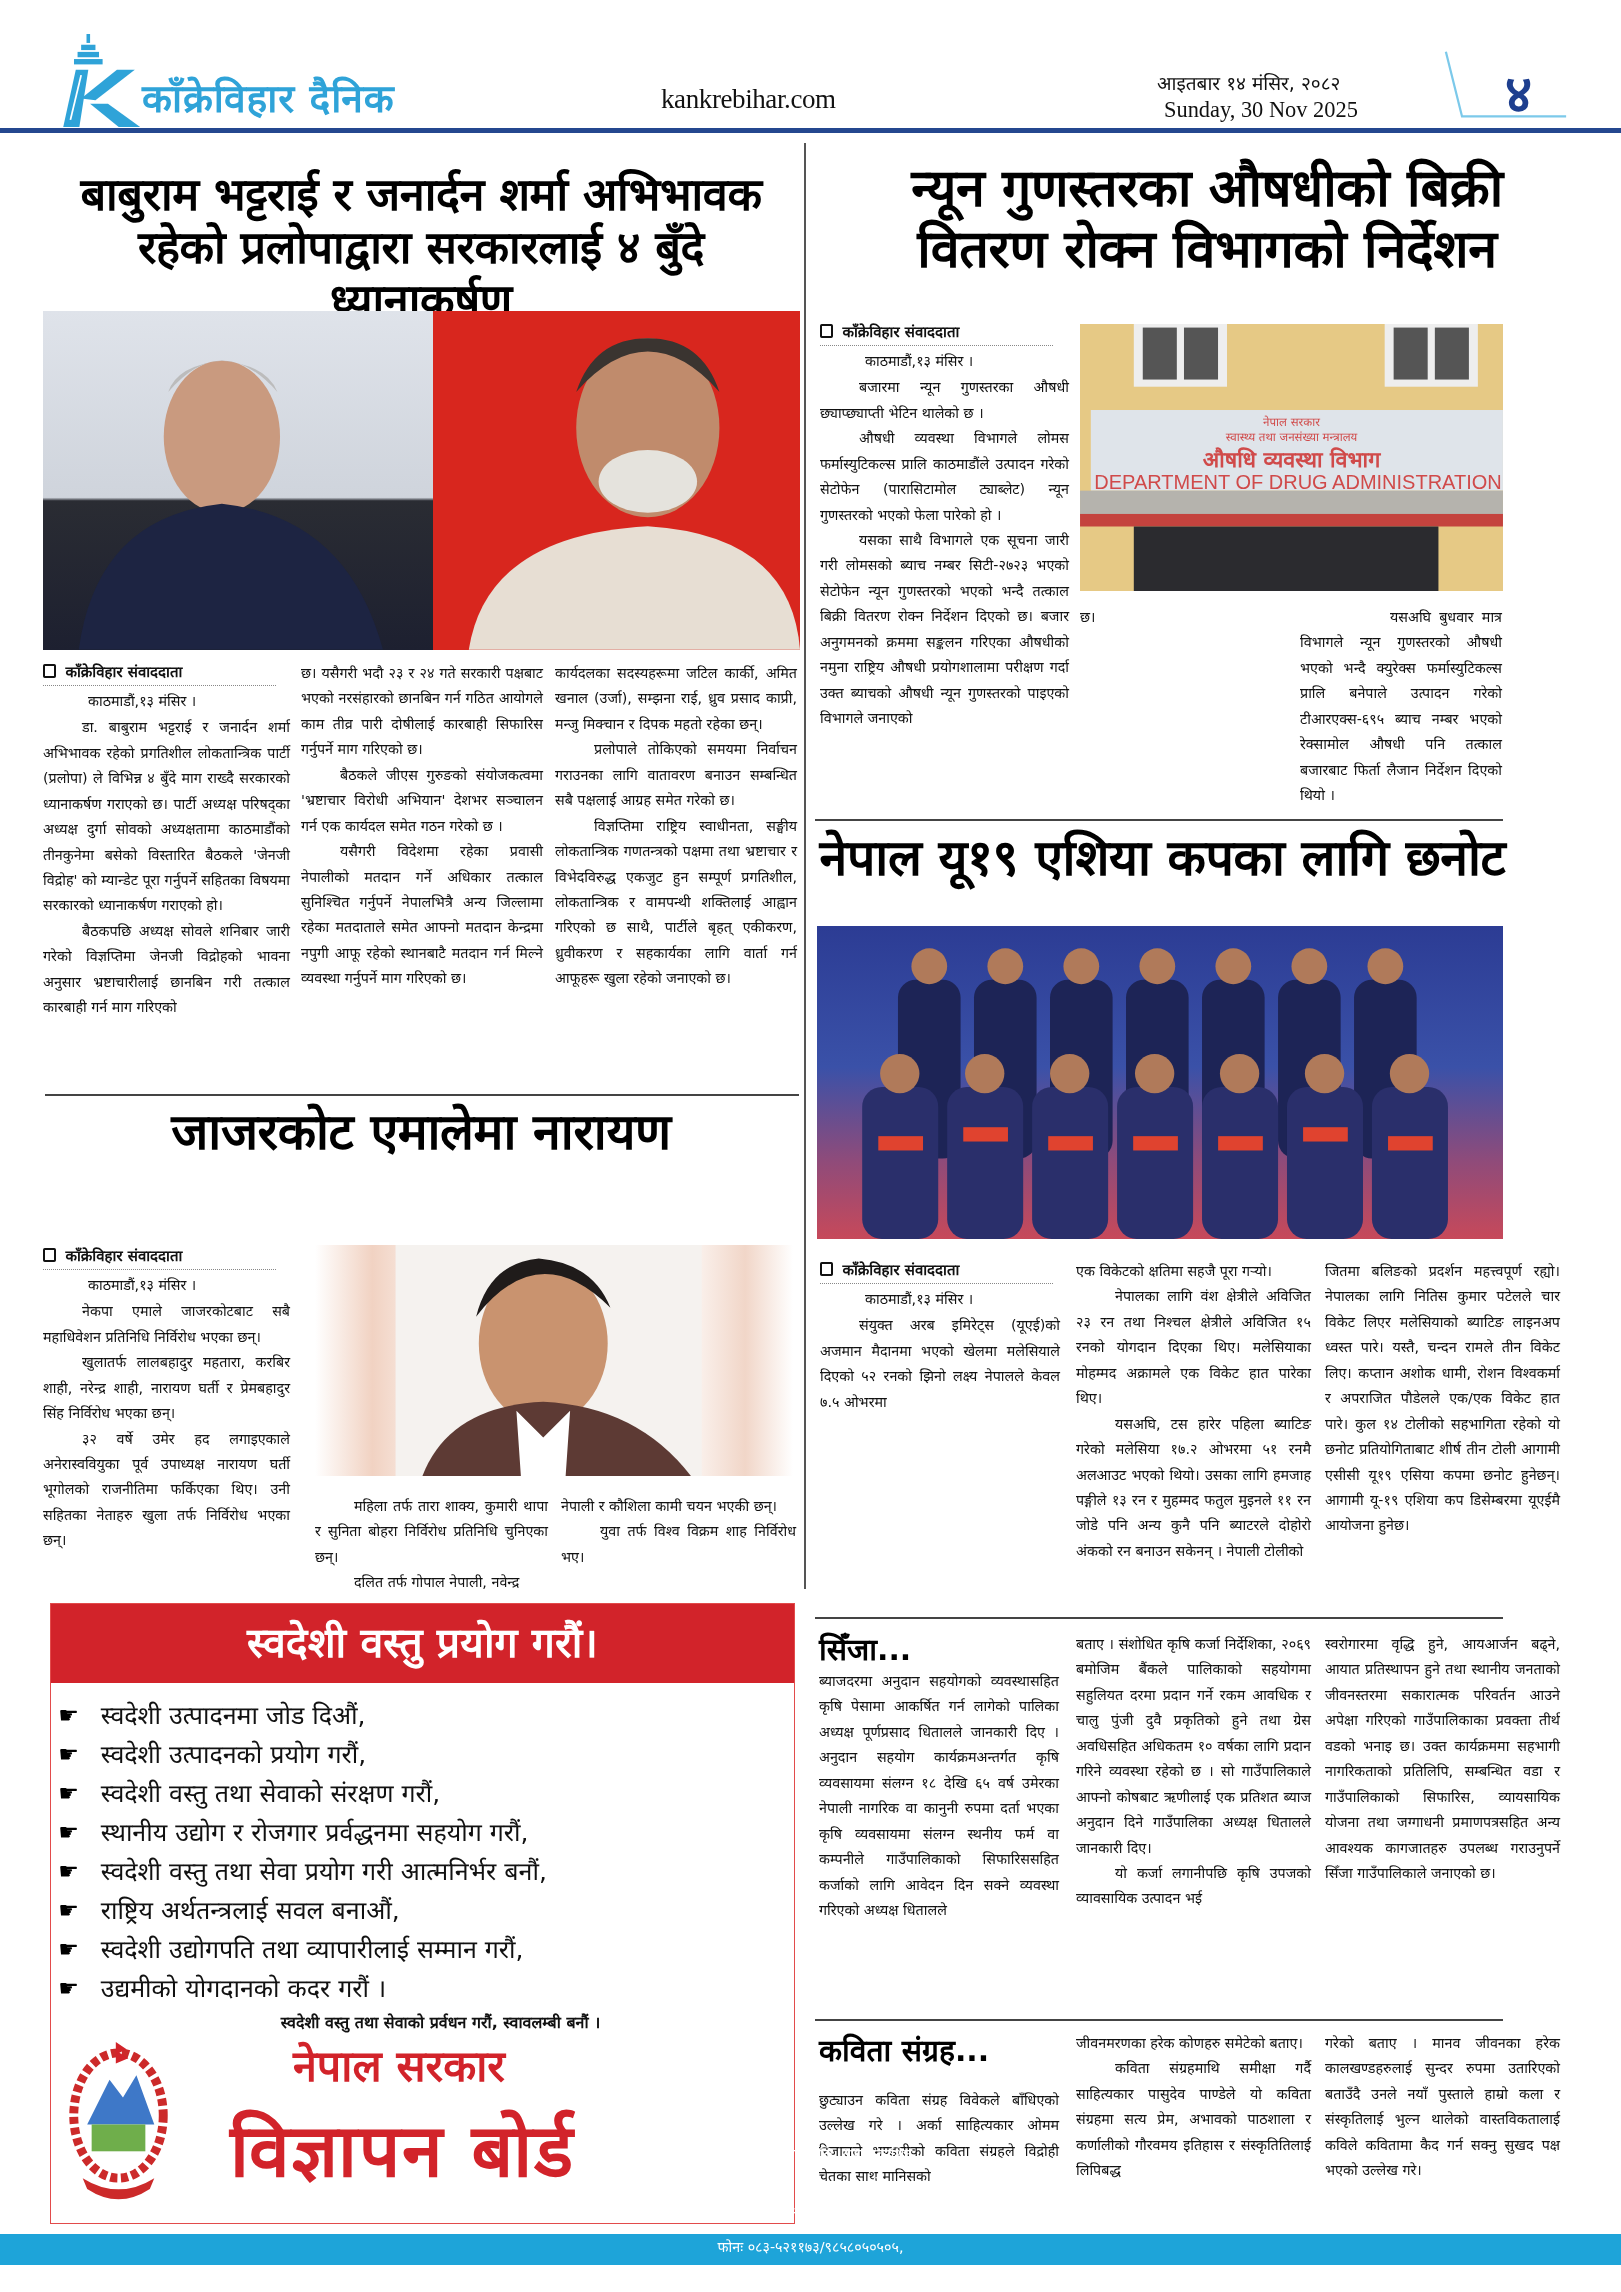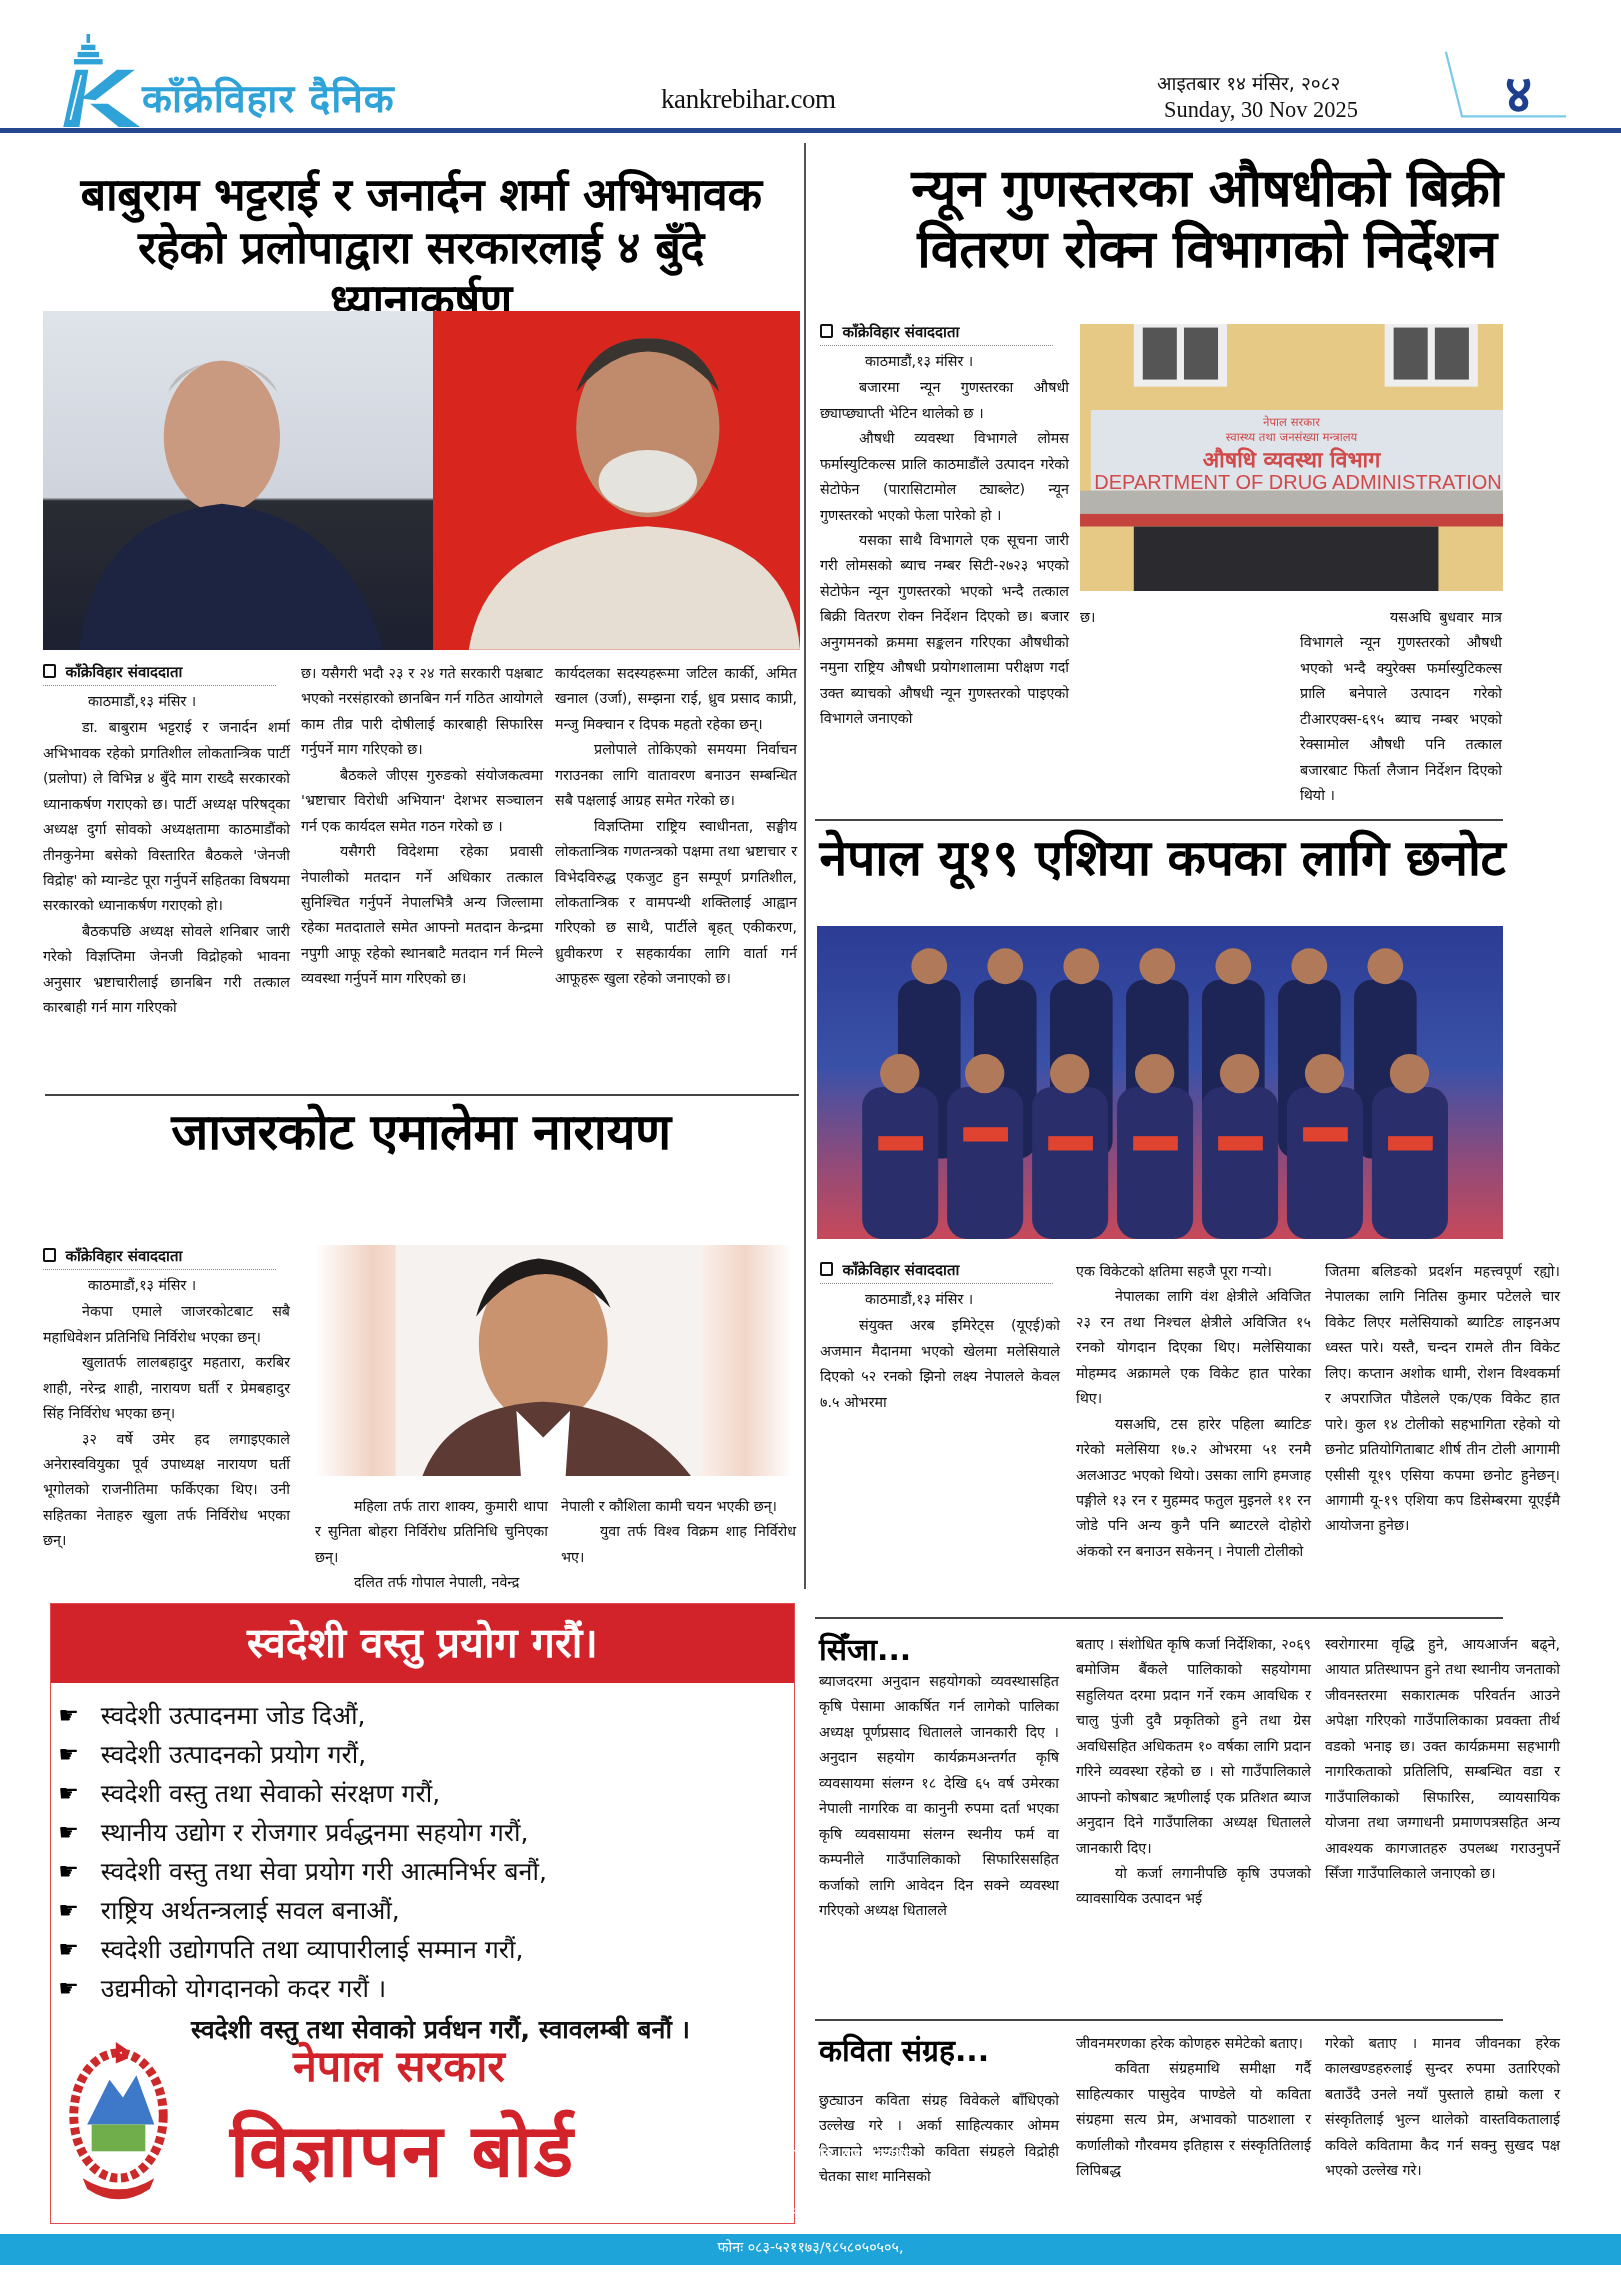--- a/index.html
+++ b/index.html
@@ -31,21 +31,21 @@
 
   
   .photo { position: absolute; overflow: hidden; }
 
   
   .ad { position: absolute; left: 50px; top: 1603px; width: 745px; height: 621px; border: 1.8px solid #e24b4b; }
   .ad-head { height: 79px; background: #d2232a; color: #fff; font-size: 41px; font-weight: bold; text-align: center; line-height: 79px; }
   .ad-list { list-style: none; padding: 12.5px 0 0 7.2px; }
   .ad-list li { font-size: 25px; line-height: 39px; display: flex; align-items: center; gap: 12.5px; }
   .hand { font-size: 23px; width: 30px; color: #000; }
-  .ad-slogan { text-align: center; font-size: 25px; font-weight: bold; margin-top: 3.6px; padding-left: 36px; }
+  .ad-slogan { text-align: center; font-size: 16px; font-weight: bold; margin-top: 3.6px; padding-left: 36px; }
   .ad-bottom { position: absolute; left: 0; bottom: 0; width: 100%; height: 197px; }
   .emblem { position: absolute; left: 18px; top: 0; width: 99px; height: 179px; }
   .ad-gov { position: absolute; left: 242px; top: 9px; font-size: 43px; font-weight: bold; color: #d2232a; }
   .ad-board { position: absolute; left: 179px; top: 72px; font-size: 73px; font-weight: bold; color: #d2232a; letter-spacing: 1.8px; }
 
   
   .footer { position: absolute; left: 0; top: 2234px; width: 1621px; height: 31px; background: #1ea4d9; color: #fff; display: flex; align-items: center; justify-content: center; gap: 12px; font-size: 14.3px; font-family: "DejaVu Sans", sans-serif; white-space: nowrap; flex-direction: column; }
   .footer .big { font-size: 19px; font-family: "Liberation Serif", serif; }
 
   .section-title { font-weight: bold; font-size: 30px; color: #000; }

